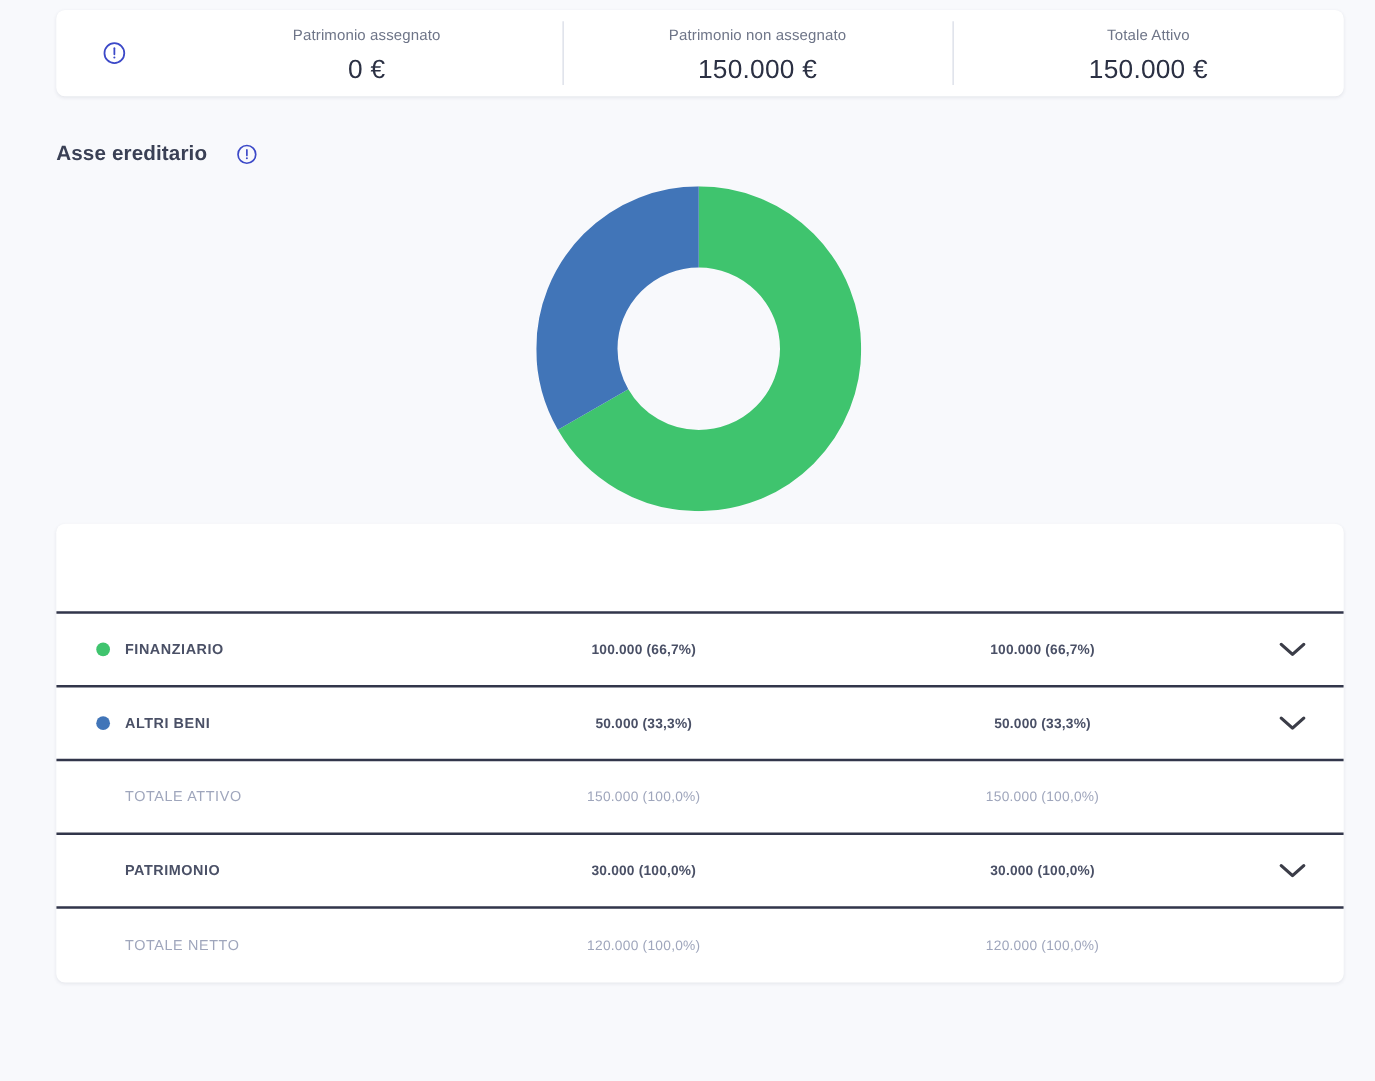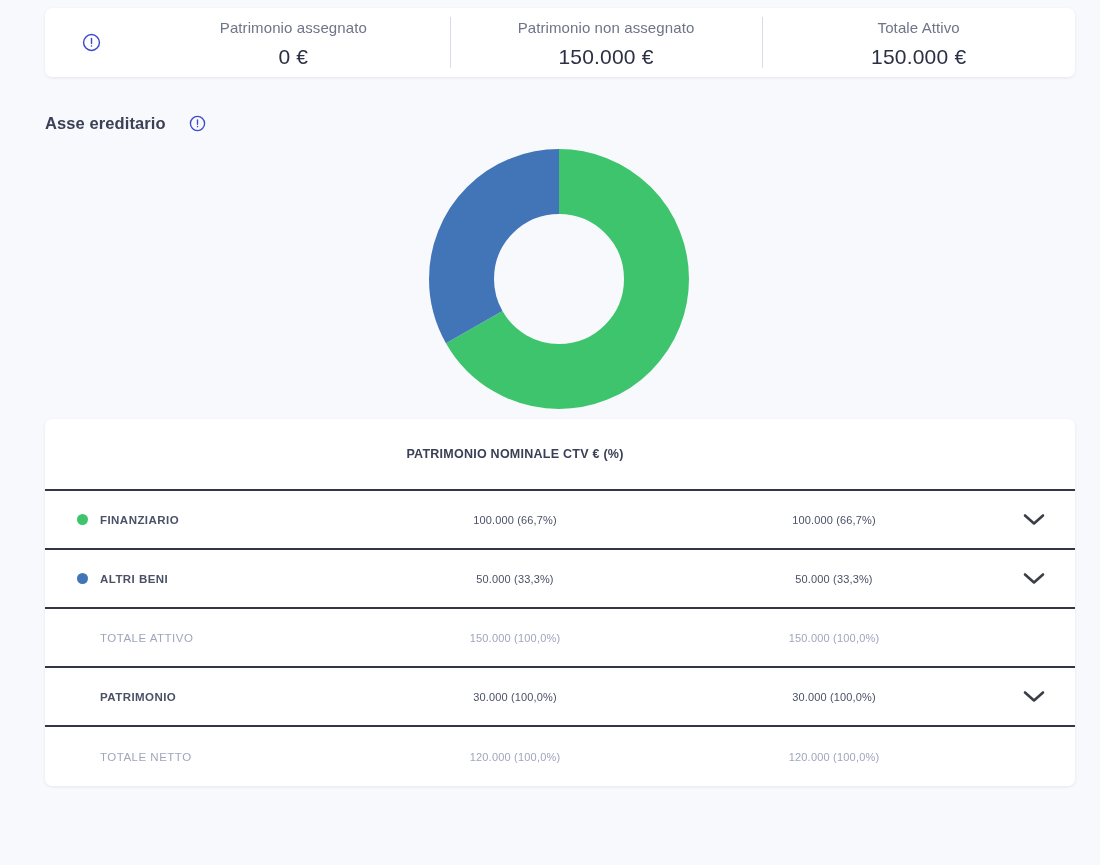--- a/index.html
+++ b/index.html
@@ -62,21 +62,21 @@
     content: "";
     position: absolute;
     left: 0;
     top: 9px;
     bottom: 9px;
     width: 1px;
     background: #D8DCE6;
   }
 
   .summary-label {
-    font-size: 15px;
+    font-size: 12px;
     color: #6E7588;
     letter-spacing: .1px;
     line-height: 1;
     margin-bottom: 11px;
   }
 
   .summary-value {
     font-size: 21px;
     color: #2B3043;
     font-weight: 400;
@@ -175,21 +175,21 @@
   .dot-none  { background: transparent; }
 
   .row-label {
     font-size: 11.5px;
     font-weight: bold;
     color: #4A5066;
     letter-spacing: .45px;
   }
   .row-value {
     font-size: 11px;
-    font-weight: normal;
+    font-weight: bold;
     color: #4A5066;
     letter-spacing: .15px;
   }
 
   .muted .row-label,
   .muted .row-value {
     color: #9FA6BC;
     font-weight: normal;
     letter-spacing: .5px;
   }
@@ -248,21 +248,20 @@
       <circle id="seg-green" cx="130" cy="130" r="97.5" fill="none" stroke="#3FC46E" stroke-width="65" transform="rotate(-90 130 130)" stroke-dasharray="408.4070449666731 204.20352248333654" stroke-dashoffset="0"></circle>
 
       <circle id="seg-blue" cx="130" cy="130" r="97.5" fill="none" stroke="#4175B8" stroke-width="65" transform="rotate(-90 130 130)" stroke-dasharray="204.20352248333654 408.4070449666731" stroke-dashoffset="-408.4070449666731"></circle>
     </svg>
   </div>
 
   <div class="table-card">
 
     <div class="t-row t-head">
       <div class="c-name"></div>
-      <div class="c-val-1 th">PATRIMONIO NOMINALE CTV € (%)</div>
       <div class="c-chev"></div>
     </div>
 
     <div class="t-row t-body-row divided">
       <div class="c-name">
         <span class="dot dot-green"></span>
         <span class="row-label">FINANZIARIO</span>
       </div>
       <div class="c-val-1 row-value">100.000 (66,7%)</div>
       <div class="c-val-2 row-value">100.000 (66,7%)</div>

